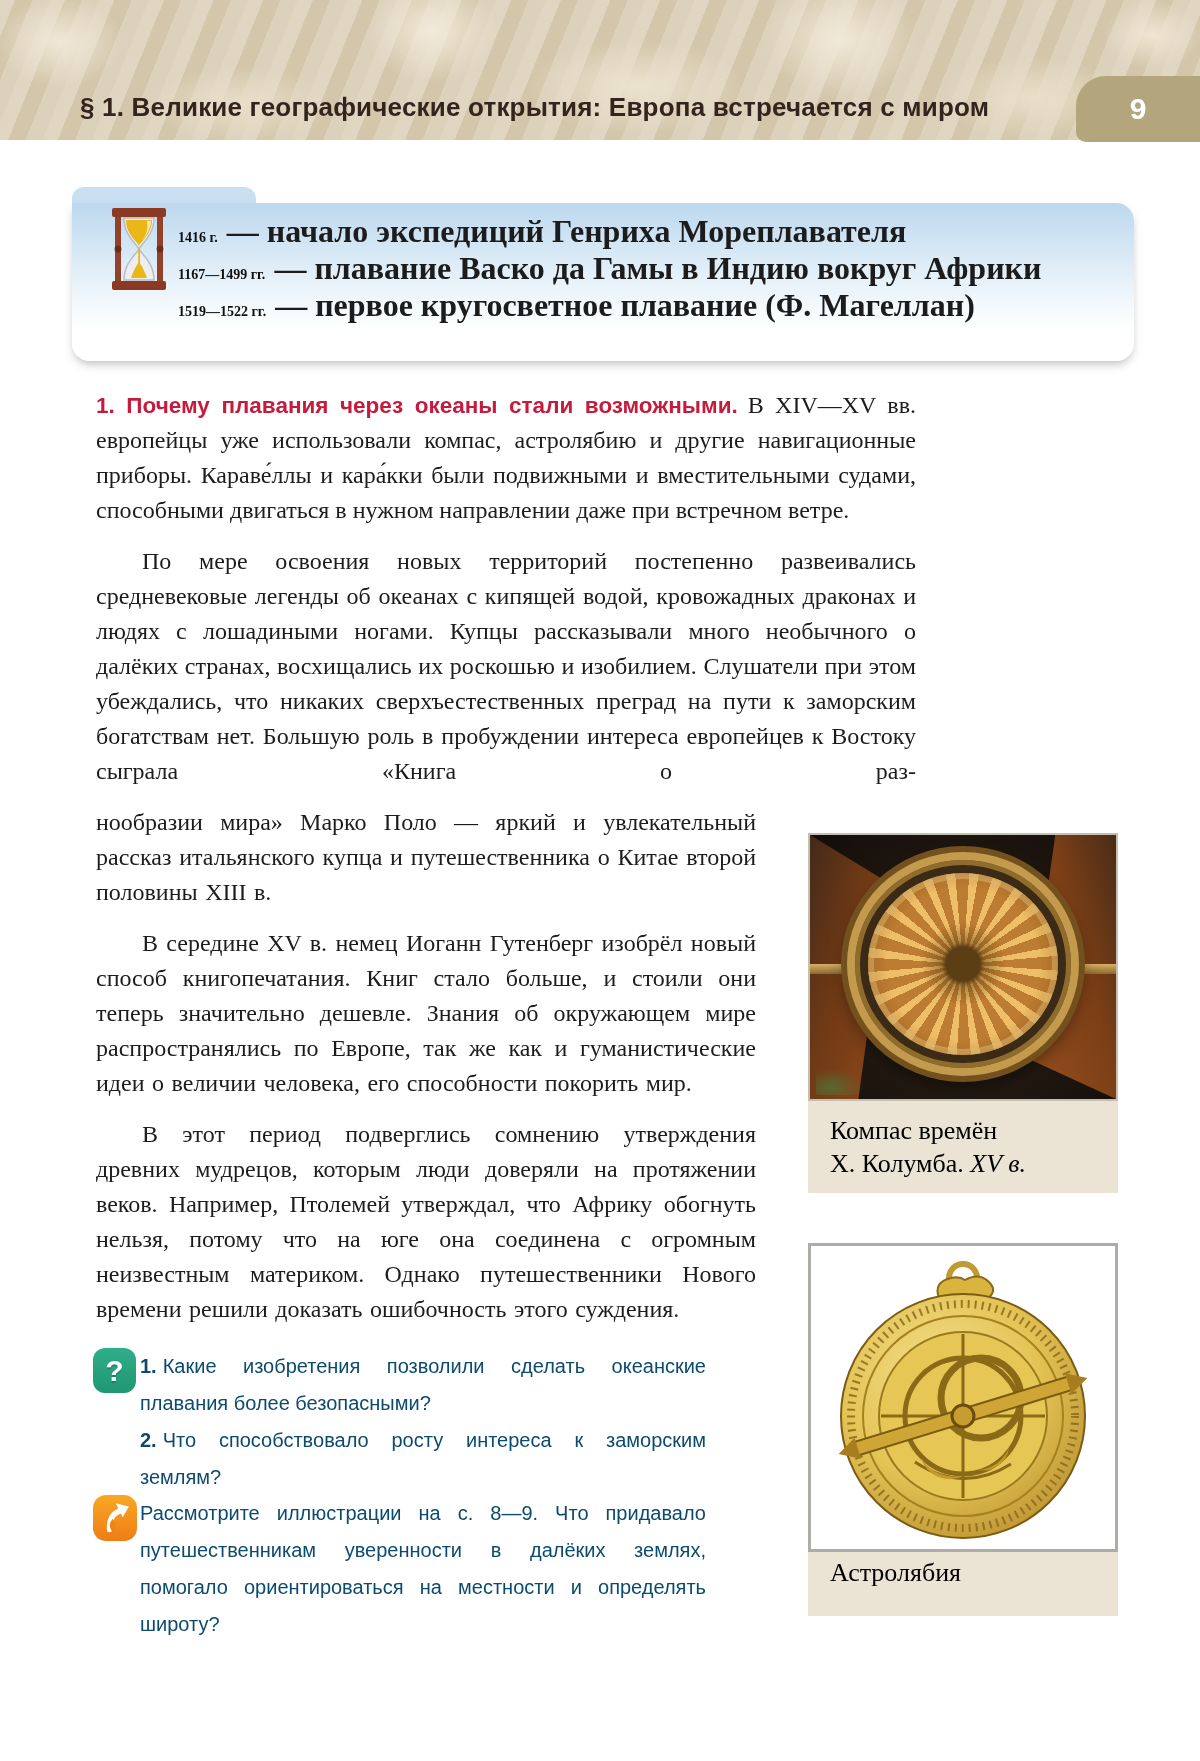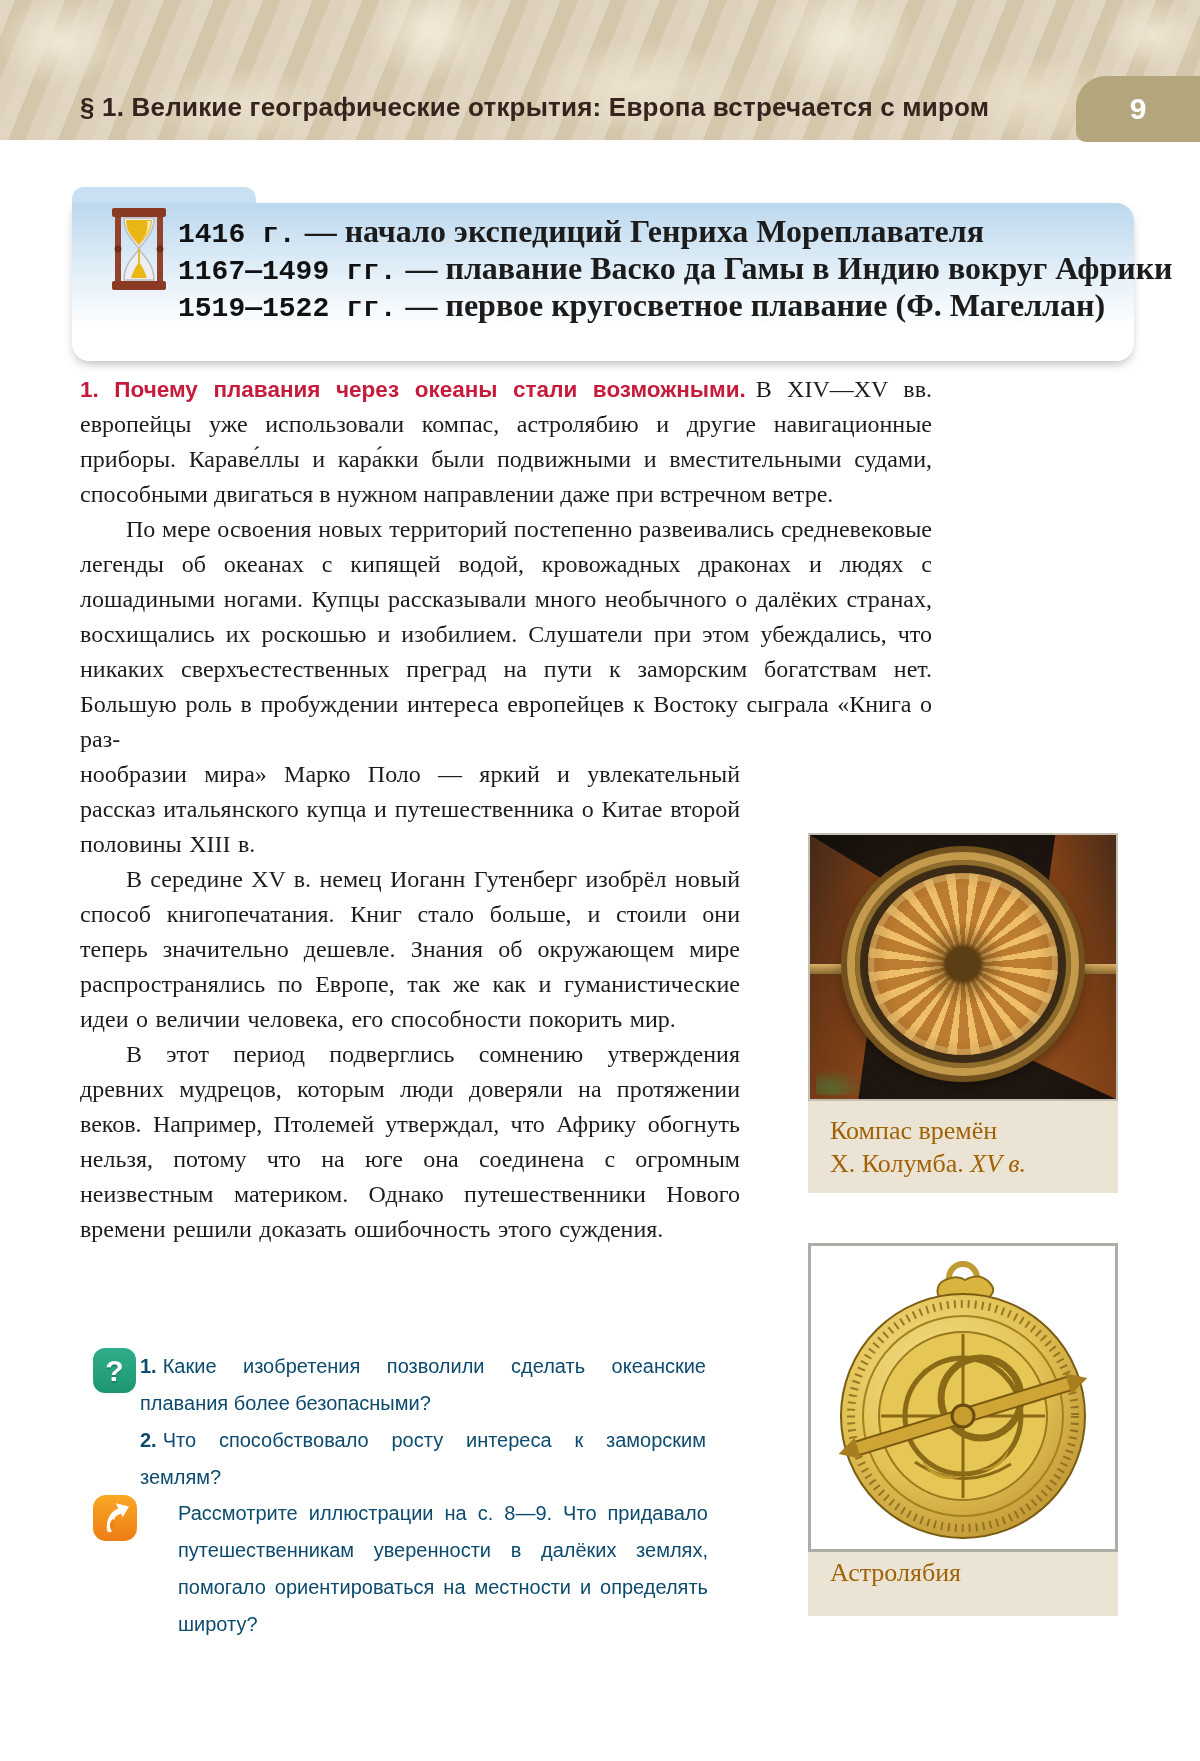--- a/index.html
+++ b/index.html
@@ -40,38 +40,38 @@
   }
   .chrono-panel{
     position:absolute;left:72px;top:203px;width:1062px;height:158px;
     border-radius:0 18px 18px 18px;
     background:linear-gradient(180deg,#bcd8ee 0%,#e6f1f9 48%,#ffffff 80%);
     box-shadow:0 5px 10px -2px rgba(110,110,110,.45);
   }
   .hourglass{position:absolute;left:110px;top:207px;width:58px;height:84px;}
   .chrono-rows{position:absolute;left:178px;top:213px;width:940px;}
   .chrono-row{display:flex;align-items:baseline;height:37px;white-space:nowrap;}
-  .chrono-date{font-family:Liberation Mono, monospace;font-weight:700;font-size:28px;color:#111;margin-right:9px;}
+  .chrono-date{font-family:Liberation Serif, serif;font-weight:700;font-size:14px;color:#111;margin-right:9px;}
   .chrono-text{font-size:32px;color:#1c1c1c;font-weight:bold;}
   
   .article{
     position:absolute;left:80px;top:372px;width:852px;
     font-size:24px;line-height:35px;text-align:justify;
   }
-  .article p{margin:0;}
+  .article p{margin:16px;}
   .article p.indent{text-indent:46px;}
   .lead{
     font-family:"Liberation Sans", sans-serif;font-weight:700;font-size:22.5px;
     color:#c51c3c;margin-right:10px;
   }
   .jlast{text-align-last:justify;}
   .narrow{max-width:660px;word-spacing:1.5px;}
   
   .questions{position:absolute;left:93px;top:1348px;width:615px;display:flex;}
-  .tasks{position:absolute;left:93px;top:1495px;width:615px;display:flex;gap:38px;}
+  .tasks{position:absolute;left:93px;top:1495px;width:615px;display:flex;}
   .icon-col{width:47px;flex:0 0 47px;}
   .sans-text{
     font-family:"Liberation Sans", sans-serif;font-size:20px;line-height:37px;
     color:#0c4a6e;text-align:justify;width:566px;
   }
   .sans-text p{margin:0;}
   .q-num{font-weight:700;margin-right:6px;}
   .q-icon{
     width:43px;height:45px;border-radius:12px;
     background:linear-gradient(180deg,#2fae89 0%,#1f9672 100%);
@@ -106,21 +106,21 @@
     box-shadow:0 0 0 6px #73511f, 0 8px 20px rgba(0,0,0,.55), inset 0 0 0 5px #8f6b2c;}
   .c-card{position:absolute;inset:13px;border-radius:50%;
     background:repeating-conic-gradient(from 4deg, #efbe68 0deg 6deg, #bc7c31 6deg 15deg);
     box-shadow:inset 0 0 0 6px rgba(240,205,130,.5);}
   .c-card::after{content:"";position:absolute;inset:0;border-radius:50%;background:
     radial-gradient(circle at 50% 50%, #5c3e14 0 13%, rgba(92,62,20,.45) 17%, rgba(0,0,0,0) 32%),
     radial-gradient(circle at 50% 50%, rgba(0,0,0,0) 58%, rgba(120,70,20,.35) 78%, rgba(55,32,10,.5) 100%);}
   .photo.astro{width:310px;height:309px;border:3px solid #aeaca6;background:#ffffff;
     display:flex;align-items:center;justify-content:center;}
   .figcap{
-    box-sizing:border-box;width:310px;background:#ebe4d4;color:#a16207;
+    box-sizing:border-box;width:310px;background:#ebe4d4;color:#000000;
     font-size:26px;line-height:33px;padding:13px 10px 13px 22px;margin:0;
   }
   .fig-compass .figcap{height:92px;}
   .fig-astrolabe .figcap{height:64px;padding-top:4px;}
 </style>
 </head>
 <body>
 
 <div class="page">
 

